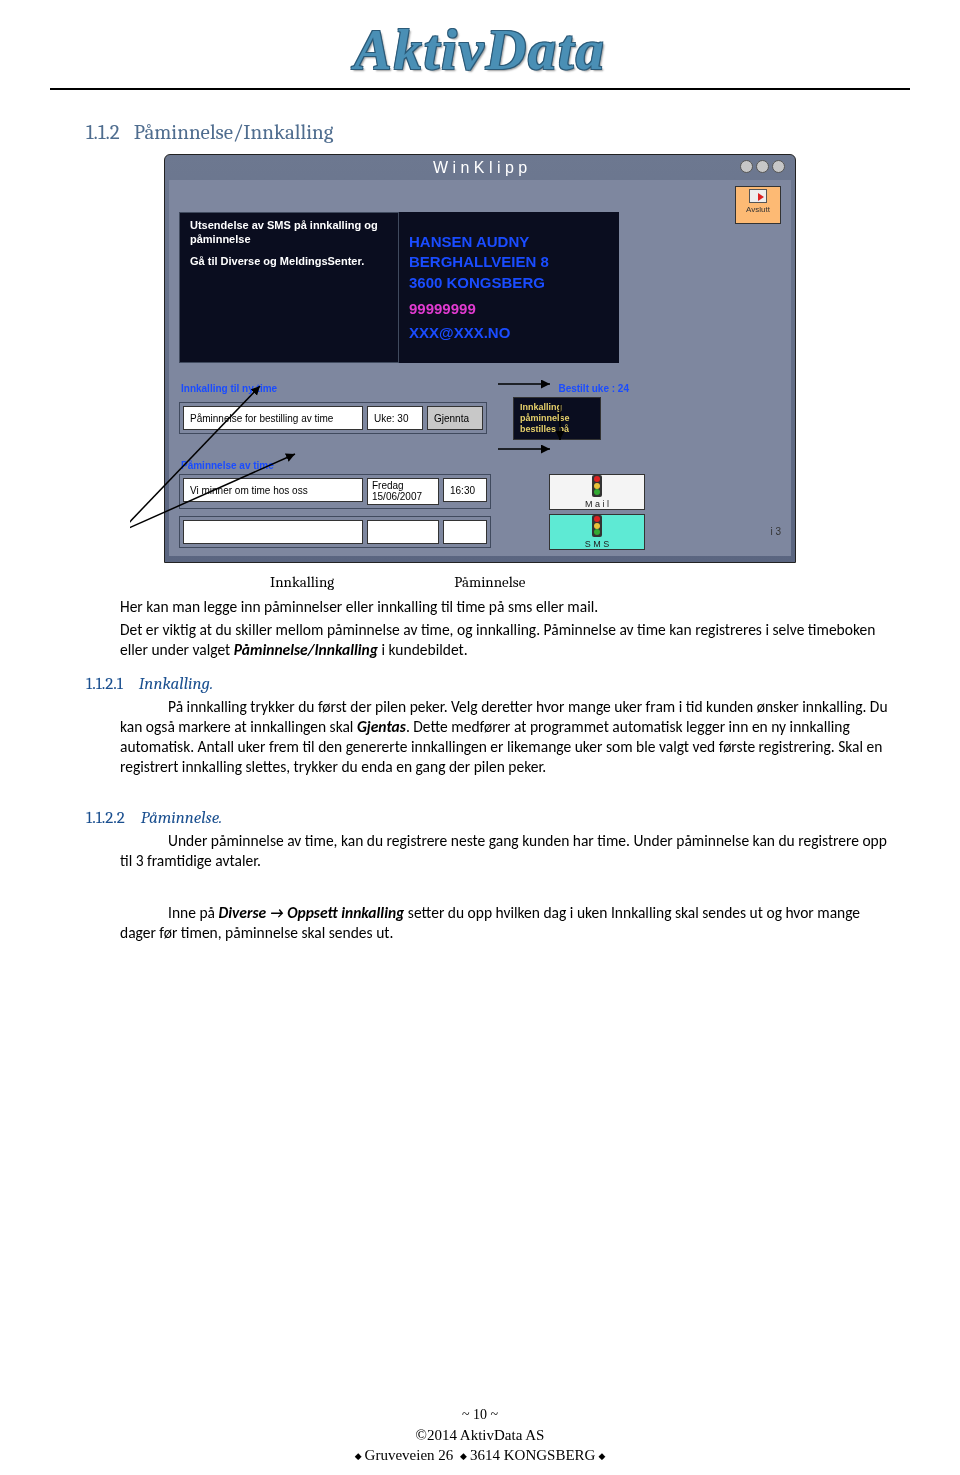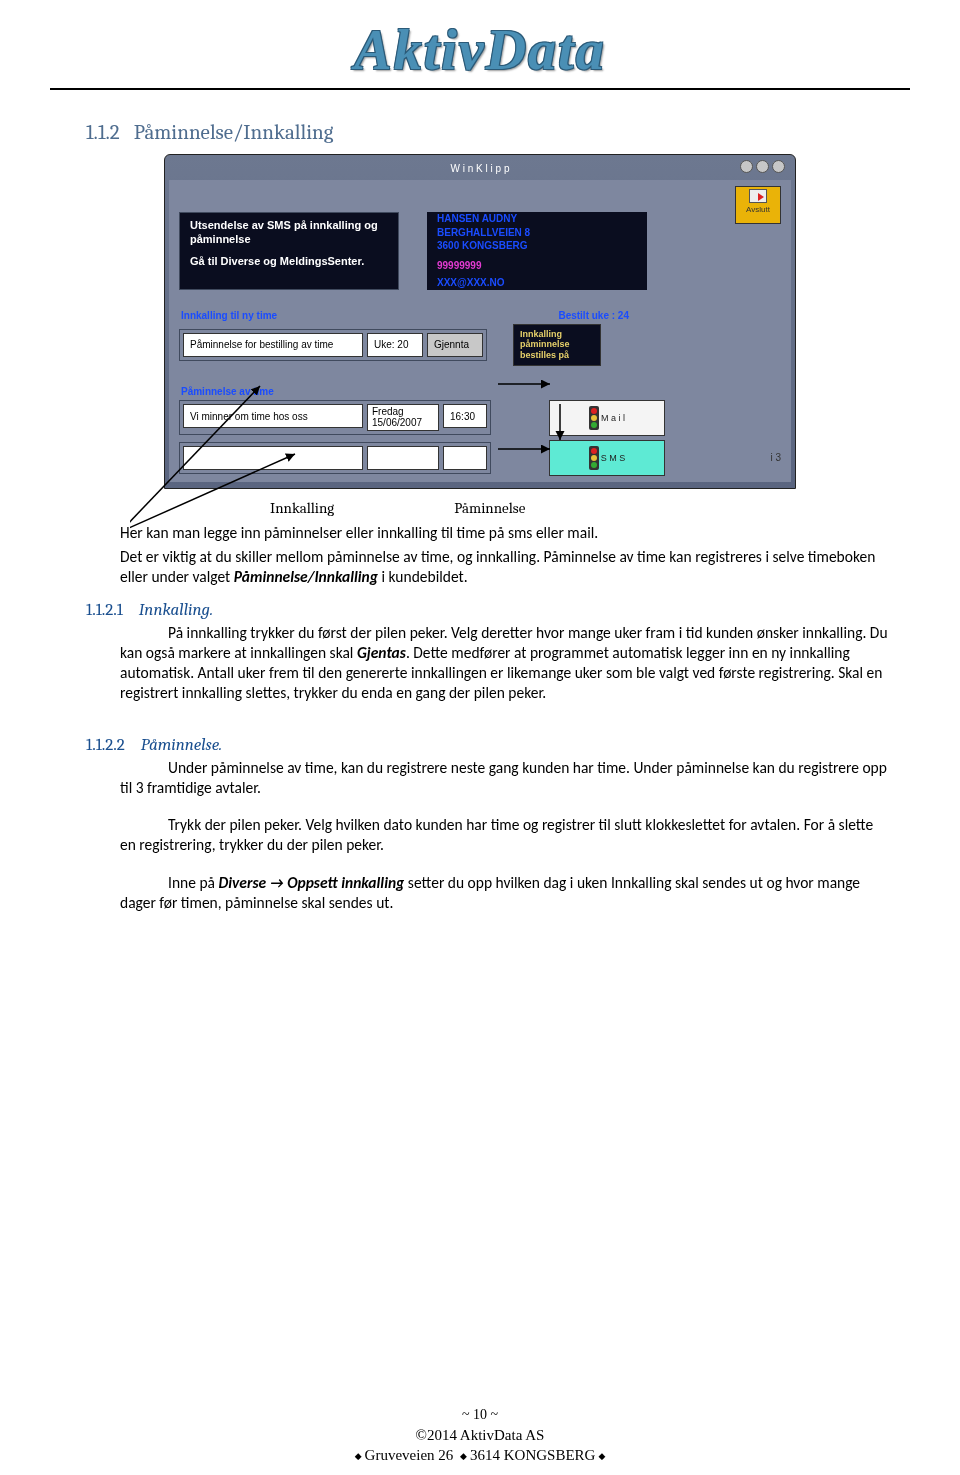--- a/index.html
+++ b/index.html
@@ -57,21 +57,21 @@
     font-size: 10px;
     color: #fff;
     position: relative;
   }
   .titlebar {
     height: 18px;
     display: flex;
     align-items: center;
     justify-content: center;
     position: relative;
-    font-size: 10px;
+    font-size: 16px;
     margin-bottom: 3px;
   }
   .title-dots {
     position: absolute;
     right: 6px;
     top: 1px;
     display: flex;
     gap: 3px;
   }
   .dot {
@@ -84,21 +84,21 @@
     background: #7e879f;
     padding: 10px 10px 6px 10px;
     position: relative;
   }
   .exit-btn {
     position: absolute;
     right: 10px;
     top: 6px;
     width: 46px;
     height: 38px;
-    background: #eab308;
+    background: #fdba74;
     border: 1px solid #333;
     font-size: 8px;
     text-align: center;
     color: #333;
     padding-top: 2px;
   }
   .exit-door {
     width: 18px; height: 14px;
     background: #eee;
     border: 1px solid #555;
@@ -125,26 +125,25 @@
   .sms-panel {
     width: 220px;
     background: #0a0d1f;
     color: #fff;
     line-height: 1.25;
     font-size: 11px;
     font-weight: bold;
   }
   .cust-panel {
     background: #0a0d1f;
-    padding: 0 10px;
+    padding: 20px 10px;
     width: 220px;
-    font-size: 10px;
+    font-size: 15px;
     line-height: 1.35;
     font-weight: bold;
-    margin-left: 28px;
   }
   .cust-blue { color: #1a4cff; }
   .cust-pink { color: #e23bd1; }
 
   .sec-label {
     color: #1a4cff;
     font-weight: bold;
     font-size: 10px;
     margin: 10px 0 3px 2px;
     display: inline-block;
@@ -173,26 +172,26 @@
   .blackbox {
     background: #0a0d1f;
     color: #e6d06a;
     font-weight: bold;
     font-size: 9px;
     padding: 4px 6px;
     line-height: 1.2;
     border: 1px solid #333;
   }
   .svc-btn {
-    width: 116px;
+    width: 96px;
     height: 36px;
     background: #f4f4f4;
     border: 1px solid #333;
     display: flex;
-    flex-direction: row;
+    flex-direction: column;
     align-items: center;
     justify-content: center;
     font-size: 9px;
     color: #222;
     gap: 2px;
   }
   .traffic {
     width: 10px; height: 24px;
     background: #333;
     border-radius: 2px;
@@ -310,21 +309,21 @@
         </div>
 
         <div style="margin-top:10px">
           <div class="row-flex" style="width:450px; justify-content:space-between;">
             <span class="sec-label">Innkalling til ny time</span>
             <span class="sec-label" style="color:#1a4cff">Bestilt uke : 24</span>
           </div>
           <div class="row-flex">
             <div style="border:1px solid #404a5e; padding:3px; display:flex; gap:4px;">
               <div class="whitebox" style="width:180px">Påminnelse for bestilling av time</div>
-              <div class="whitebox" style="width:56px">Uke: 20</div>
+              <div class="whitebox" style="width:56px">Uke: 30</div>
               <div class="graybox" style="width:56px">Gjennta</div>
             </div>
             <div class="blackbox" style="width:88px; margin-left:20px;"><span style="white-space:pre-line">Innkalling
 påminnelse
 bestilles på</span></div>
           </div>
         </div>
 
         <div style="margin-top:10px">
           <span class="sec-label">Påminnelse av time</span>
@@ -412,21 +411,20 @@
   </div>
 
   <h3 class="sub-h">
     <span class="num">1.1.2.2</span>
     <span>Påminnelse.</span>
   </h3>
 
   <div class="body-text">
     <p style="margin-left:48px; text-indent:48px;">Under påminnelse av time, kan du registrere neste gang kunden har time. Under påminnelse kan du registrere opp til 3 framtidige avtaler.</p>
     <div style="height:14px"></div>
-    <p style="margin-left:48px; text-indent:48px;">Trykk der pilen peker. Velg hvilken dato kunden har time og registrer til slutt klokkeslettet for avtalen. For å slette en registrering, trykker du der pilen peker.</p>
     <div style="height:14px"></div>
     <p style="margin-left:48px; text-indent:48px;">
       <span>Inne på </span><span class="bi">Diverse</span>
       <span class="bi tri"></span><span class="bi"> Oppsett innkalling</span><span> setter du opp hvilken dag i uken Innkalling skal sendes ut og hvor mange dager før timen, påminnelse skal sendes ut.</span>
     </p>
   </div>
 </div>
 
 <div class="footer">
   <div class="pg">~ 10 ~</div>

